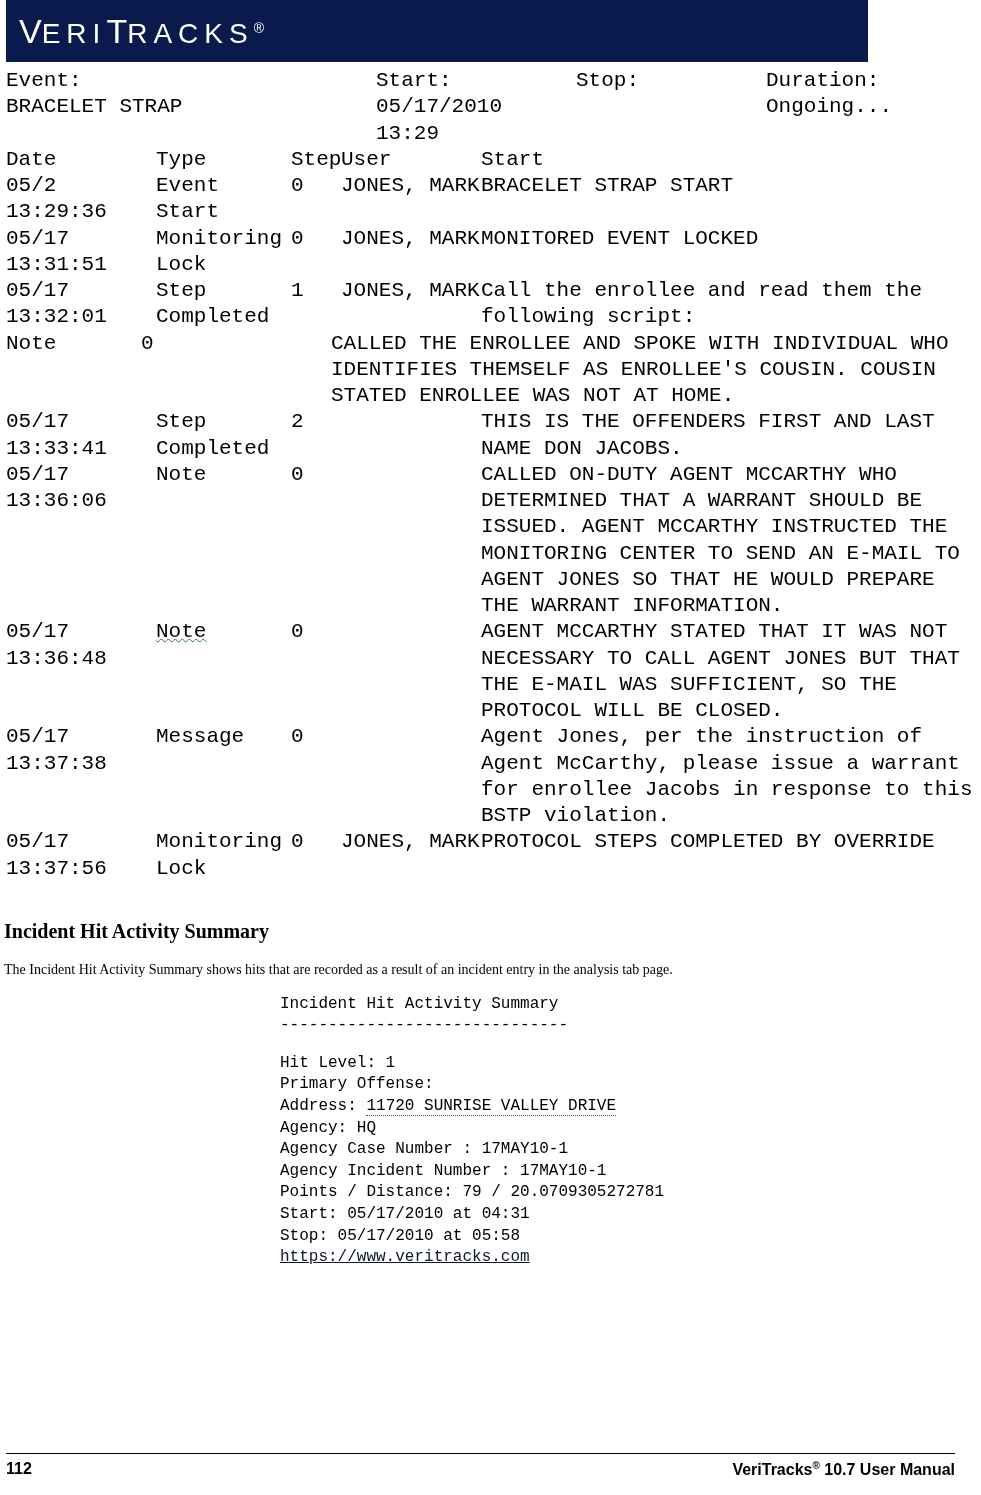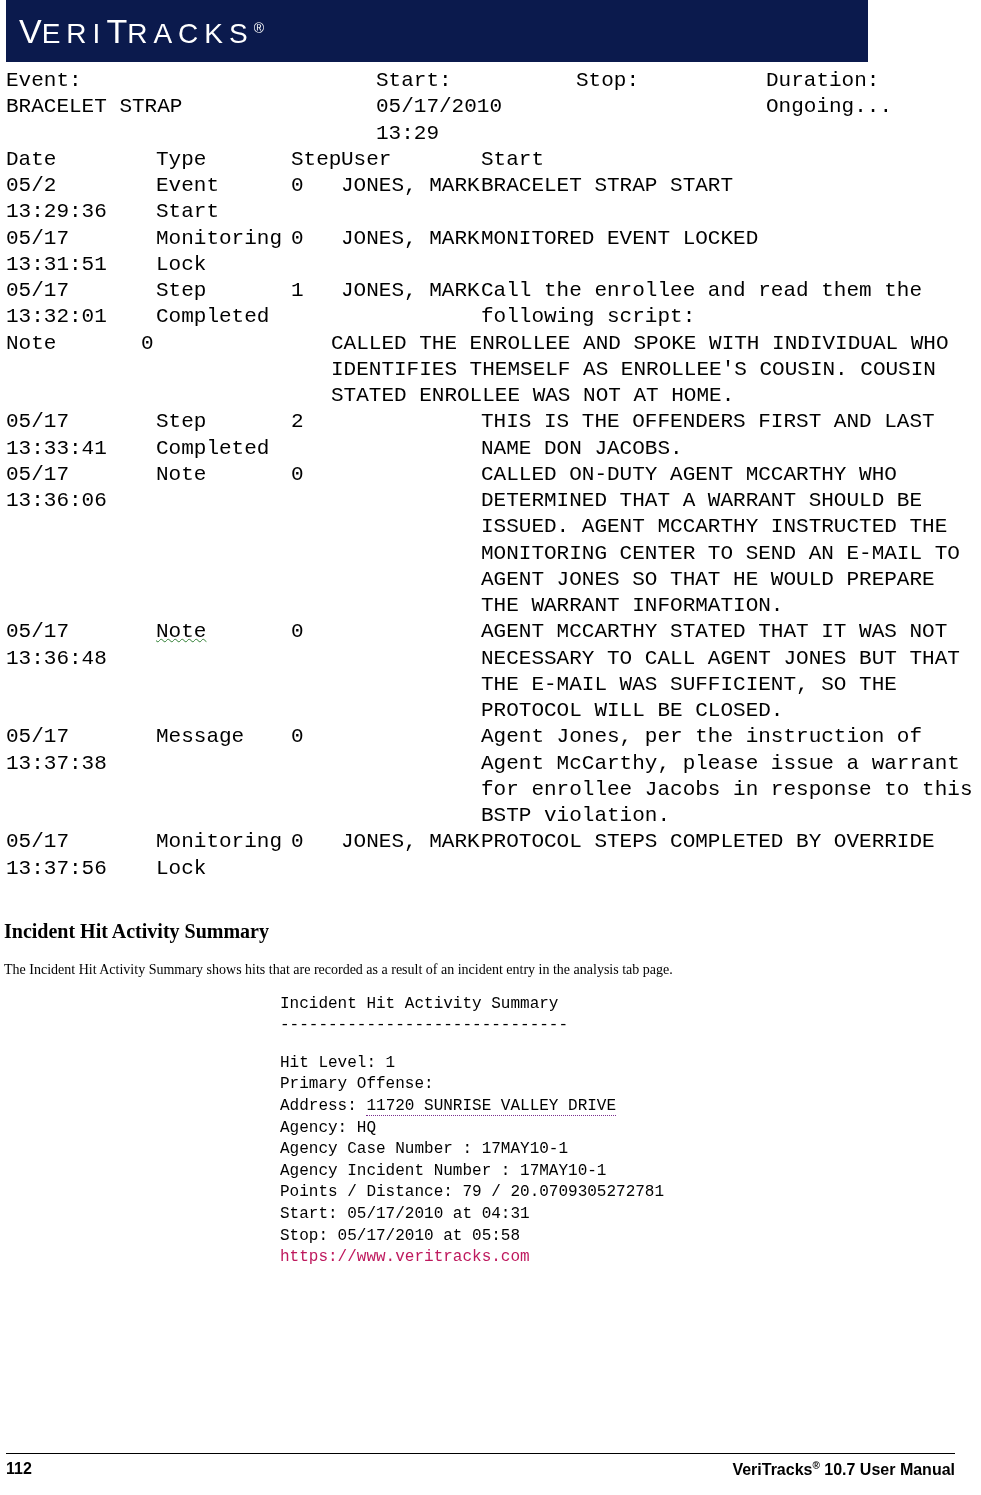--- a/index.html
+++ b/index.html
@@ -82,21 +82,22 @@
     font-family: "Courier New", Courier, monospace;
     font-size: 16px;
     line-height: 1.35;
     margin-left: 280px;
     margin-top: 6px;
   }
   .addr-dotted {
     border-bottom: 1px dotted #7a2f8f;
   }
   .link {
-    color: #be185d;
+    color: #0f172a;
+    text-decoration: underline;
   }
   .footer {
     position: absolute;
     bottom: 16px;
     left: 0;
     right: 16px;
     padding: 0 10px 0 6px;
     font-family: Arial, Helvetica, sans-serif;
     font-size: 16px;
     font-weight: bold;

